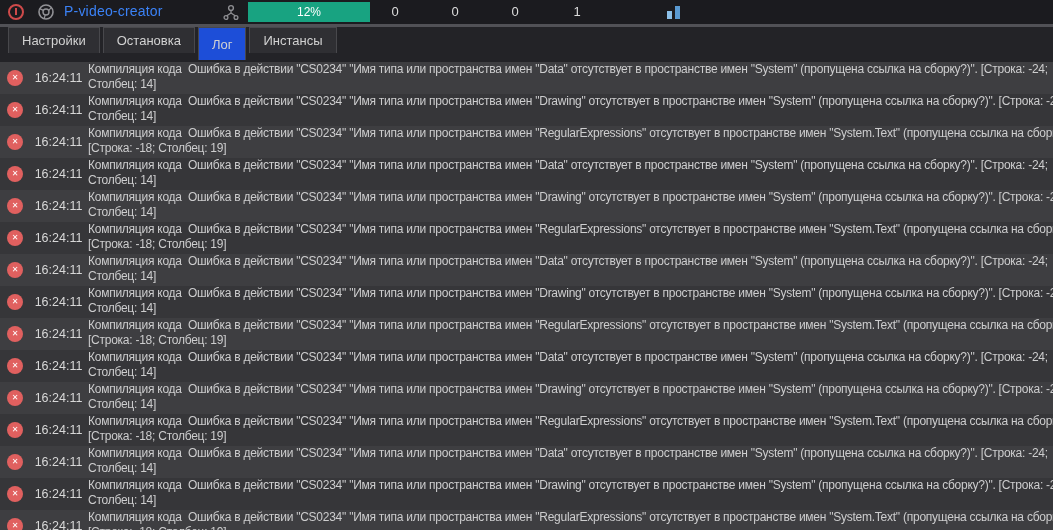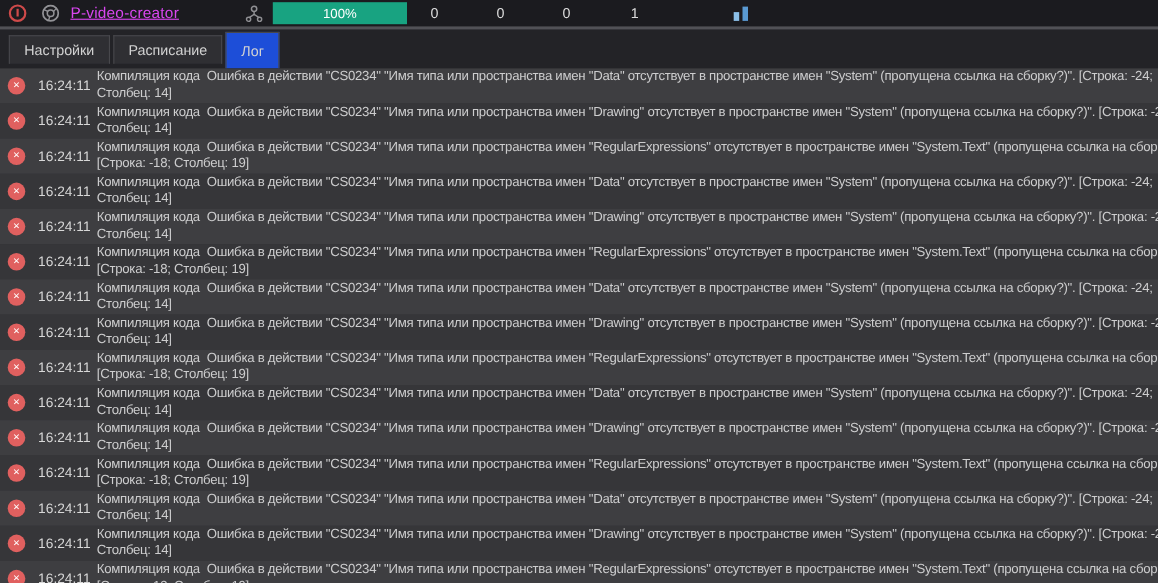--- a/index.html
+++ b/index.html
@@ -21,41 +21,41 @@
   .ico{position:absolute;display:inline-block;}
   .ico-error{
     left:8px;top:4px;width:16px;height:16px;border:2px solid #cf4a4a;border-radius:50%;
   }
   .ico-error::after{
     content:"";position:absolute;left:5px;top:2px;width:2px;height:7px;background:#cf4a4a;
   }
   .ico-browser{left:38px;top:4px;width:16px;height:16px;}
   .ico-proxy{left:222px;top:4px;width:18px;height:17px;}
   .title{
-    position:absolute;left:64px;top:3px;font-size:14px;color:#d946ef;letter-spacing:.2px;text-decoration:underline;
+    position:absolute;left:64px;top:3px;font-size:14px;color:#3b82f6;letter-spacing:.2px;
   }
   .progress{
     position:absolute;left:248px;top:2px;width:122px;height:20px;
     background:var(--progress-green);color:#ffffff;
     font-size:12px;text-align:center;line-height:20px;
   }
   .counter{
     position:absolute;top:4px;width:20px;text-align:center;
     color:#dcdcdc;font-size:13px;
   }
   .c0{left:385px;} .c1{left:445px;} .c2{left:505px;} .c3{left:567px;}
   .ico-chart{left:666px;top:5px;width:20px;height:15px;}
   .ico-chart .b1{position:absolute;left:1px;bottom:1px;width:5px;height:8px;background:var(--bar-blue-light);}
   .ico-chart .b2{position:absolute;left:9px;bottom:1px;width:5px;height:13px;background:var(--bar-blue);}
   
   .separator{position:absolute;left:0;top:24px;width:1053px;height:3px;background:#515156;}
   
   .tabbar{
     position:absolute;left:0;top:27px;width:1053px;height:35px;background:#232327;
-    display:flex;align-items:center;padding-left:8px;z-index:3;
+    display:flex;align-items:flex-start;padding-left:8px;z-index:3;
   }
   .tab{
     height:26px;margin-right:3px;padding:0 13px;
     background:#2f2f33;border:1px solid #48484c;border-bottom:none;
     color:#d2d2d2;font-size:13px;display:flex;align-items:center;
     cursor:default;white-space:nowrap;
   }
   .tab.active{
     height:33px;background:#1d4ed8;margin-bottom:-2px;z-index:4;position:relative;
   }
@@ -102,44 +102,47 @@
   </span>
   <span class="title">P-video-creator</span>
   <span class="ico ico-proxy">
     <svg width="18" height="17" viewBox="0 0 18 17">
       <circle cx="9" cy="4" r="2.4" fill="none" stroke="#8f8f93" stroke-width="1.4"></circle>
       <path d="M9 6.5 L9 9 M9 9 L4.5 12 M9 9 L13.5 12" fill="none" stroke="#8f8f93" stroke-width="1.3"></path>
       <circle cx="4" cy="13.5" r="1.9" fill="none" stroke="#8f8f93" stroke-width="1.3"></circle>
       <circle cx="14" cy="13.5" r="1.9" fill="none" stroke="#8f8f93" stroke-width="1.3"></circle>
     </svg>
   </span>
-  <div class="progress">100%</div>
+  <div class="progress">12%</div>
   <span class="counter c0">0</span>
   <span class="counter c1">0</span>
   <span class="counter c2">0</span>
   <span class="counter c3">1</span>
   <span class="ico ico-chart">
     <span class="b1"></span>
       <span class="b2"></span>
   </span>
 </div>
 
 <div class="separator"></div>
 
 <div class="tabbar">
 
 <div class="tab odd">
       <span>Настройки</span>
     </div>
     <div class="tab even">
-      <span>Расписание</span>
+      <span>Остановка</span>
     </div>
     <div class="tab odd active">
       <span>Лог</span>
     </div>
+    <div class="tab odd">
+      <span>Инстансы</span>
+    </div>
   </div>
 
 <div class="loglist">
 
 <div class="log-row odd">
       <span class="err-icon">✕</span>
       <span class="log-time">16:24:11</span>
       <div class="log-msg">
         <div class="ln">Компиляция кода  Ошибка в действии "CS0234" "Имя типа или пространства имен "Data" отсутствует в пространстве имен "System" (пропущена ссылка на сборку?)". [Строка: -24;</div>
         <div class="ln">Столбец: 14]</div>

